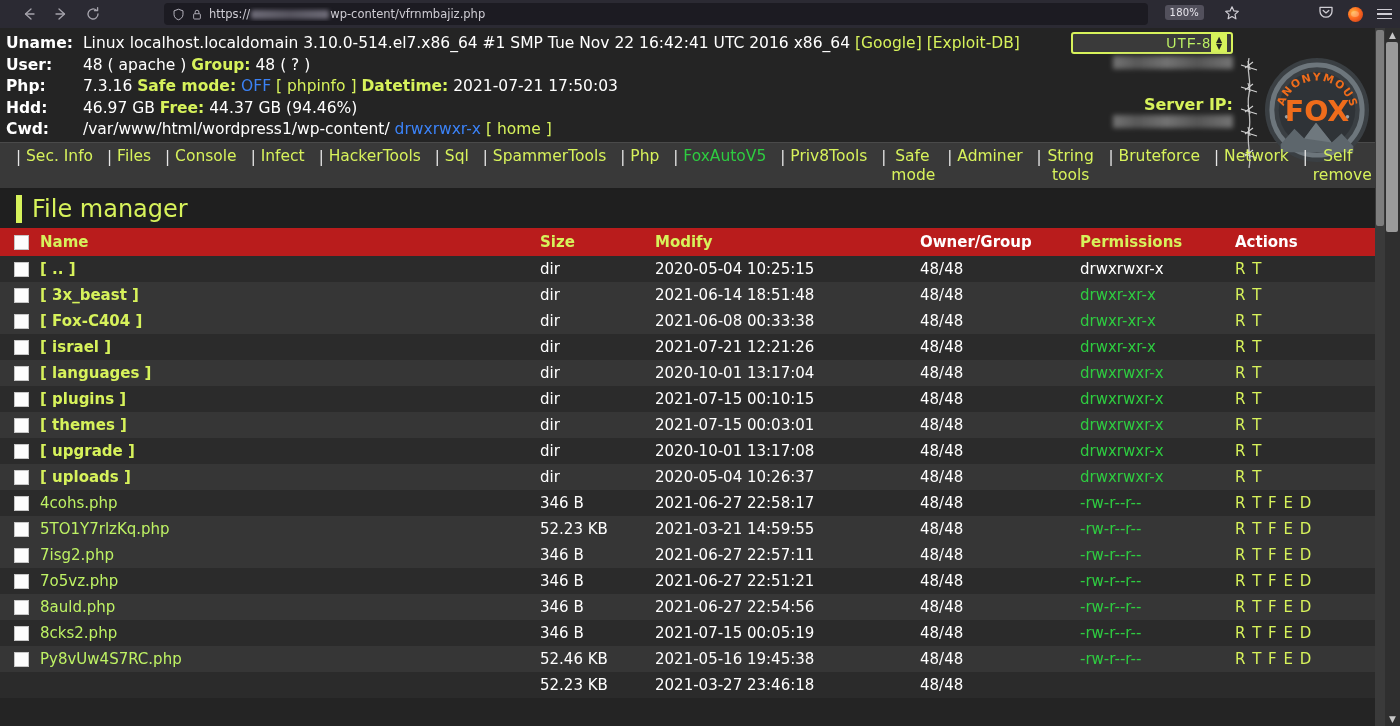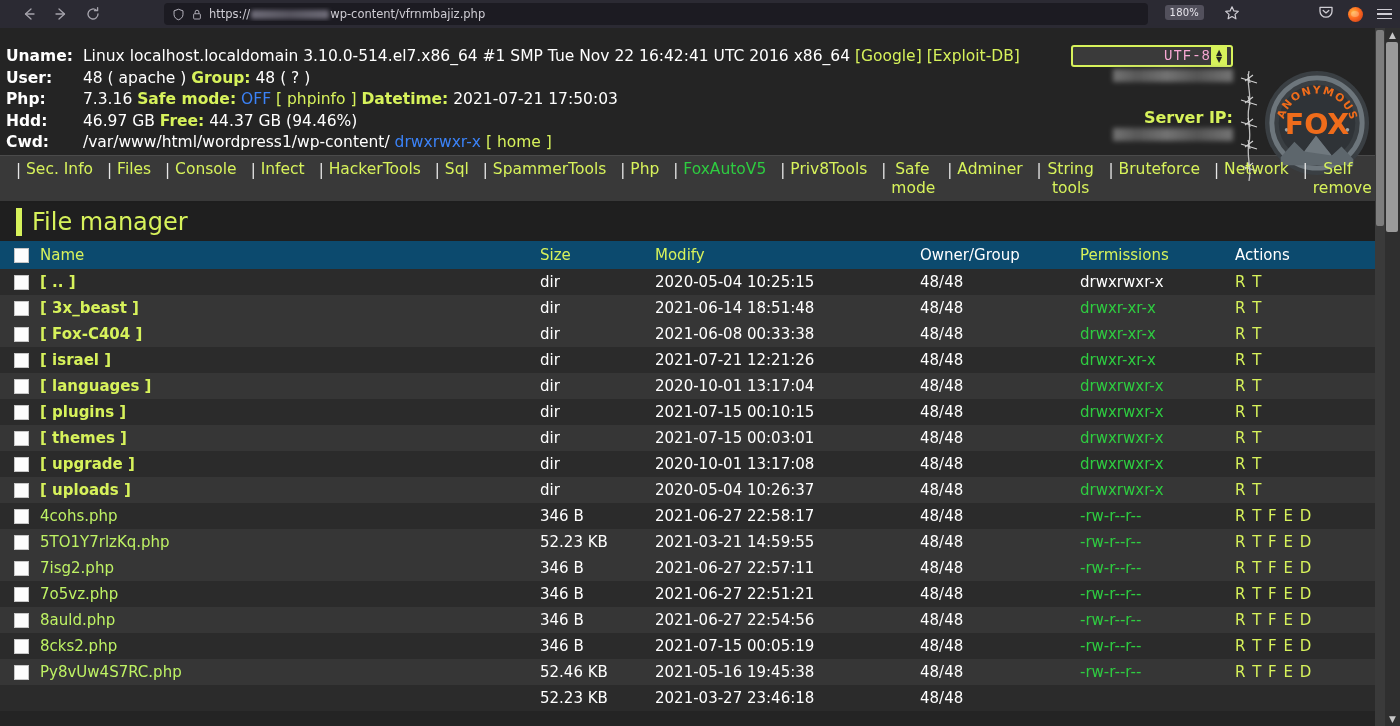--- a/index.html
+++ b/index.html
@@ -96,21 +96,20 @@
   .page-scroll .arr.down { bottom:0; }
 
   .content { width: 1385px; height: 698px; position:relative; }
 
   
   .infohead {
     background: #242424;
     padding: 6px 0 4px 6px;
     position: relative;
     height: 114px;
-    margin-top: 13px;
   }
   .info-table { border-collapse: collapse; }
   .info-table td {
     font-size: 15.5px;
     color: #ffffff;
     padding: 0 0 2px 0;
     line-height: 19.5px;
     white-space: nowrap;
     vertical-align: top;
   }
@@ -125,22 +124,22 @@
   .charset-select {
     position: absolute; right: 0; top: 0;
     width: 162px; height: 22px;
     background: #3a3a3a;
     border: 2px solid #d7f25b;
     border-radius: 3px;
     display: flex; align-items: center;
     padding: 0 4px;
   }
   .charset-select .val {
-    color: #f9a8d4;
-    font-family: Liberation Mono, monospace;
+    color: #bef264;
+    font-family: Liberation Sans, sans-serif;
     font-size: 14px; letter-spacing:1px;
     flex: 1;
   }
   .charset-select .spin {
     width:16px; height:20px; background:#d7f25b;
     display:flex; flex-direction:column;
     align-items:center; justify-content:center;
     color:#222; font-size:8px; line-height:7px;
   }
   .ipblock { margin-top: 26px; }
@@ -195,24 +194,24 @@
   }
   .fm-accent { width:6px; height:28px; background:#d7f25b; margin-right:10px; }
   .fm-title { color:#d7f25b; font-size:24px; line-height:28px; }
 
   table.fm {
     width: 1385px;
     border-collapse: collapse;
     table-layout: fixed;
   }
   table.fm th {
-    background: #0c4a6e;
+    background: #b91c1c;
     color: #ffffff;
     font-size: 15px;
-    font-weight: normal;
+    font-weight: bold;
     text-align: left;
     padding: 5px 4px 5px 0;
     height: 27px;
   }
   table.fm th.s { color:#d7f25b; }
   table.fm td {
     font-size: 15px;
     color: #ffffff;
     padding: 4px 4px 4px 0;
     height: 25px;

